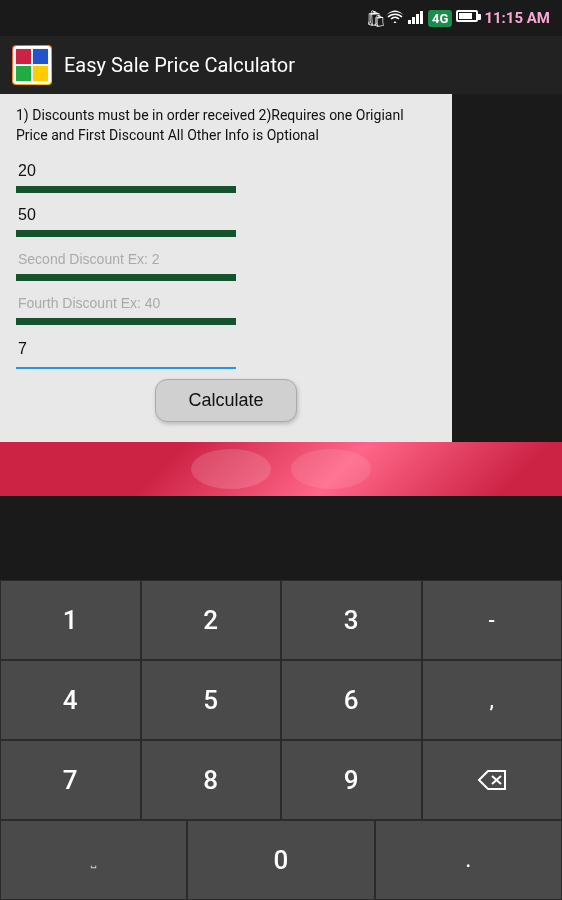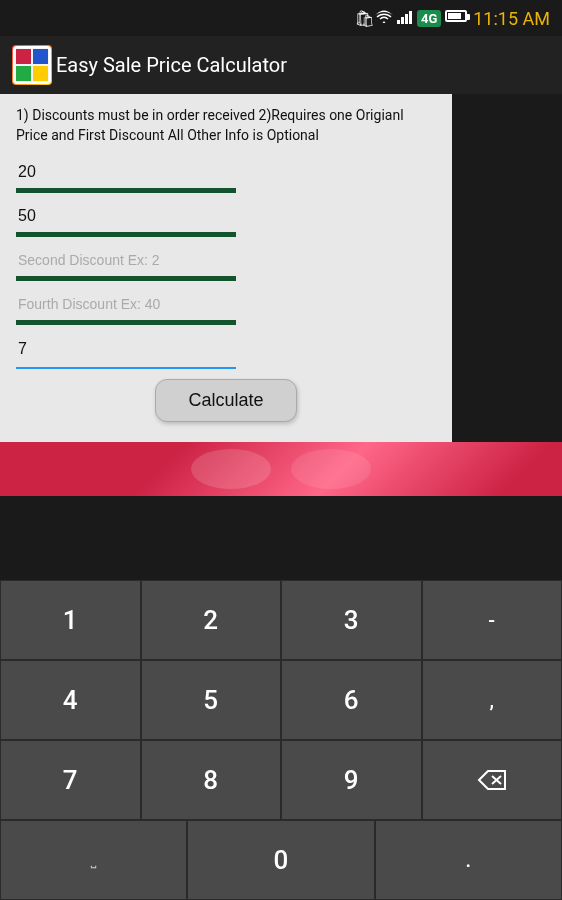--- a/index.html
+++ b/index.html
@@ -18,41 +18,41 @@
       width: 562px;
       height: 36px;
       background: #1a1a1a;
       display: flex;
       align-items: center;
       justify-content: flex-end;
       padding: 0 12px;
     }
 
     #status-time {
-      color: #eab308;
-      font-size: 18px;
-      font-weight: normal;
+      color: #f9a8d4;
+      font-size: 15px;
+      font-weight: bold;
     }
 
     #status-icons {
       display: flex;
       align-items: flex-start;
       gap: 4px;
       margin-right: 6px;
     }
 
     
     #app-bar {
       width: 562px;
       height: 58px;
       background: #222222;
       display: flex;
       align-items: center;
       padding: 0 12px;
-      gap: 4px;
+      gap: 12px;
     }
 
     #app-icon {
       width: 40px;
       height: 40px;
       background: linear-gradient(135deg, #ff4444, #ffcc00);
       border-radius: 4px;
       display: flex;
       align-items: center;
       justify-content: center;
@@ -81,21 +81,21 @@
       line-height: 1.4;
       margin-bottom: 10px;
     }
 
     
     .input-field {
       width: 220px;
       height: 38px;
       background: transparent;
       border: none;
-      border-bottom: 5px solid #14532d;
+      border-bottom: 7px solid #14532d;
       font-size: 16px;
       color: #111;
       padding: 4px 2px;
       outline: none;
       display: block;
       margin-bottom: 4px;
     }
 
     .input-field::placeholder {
       color: #aaa;

